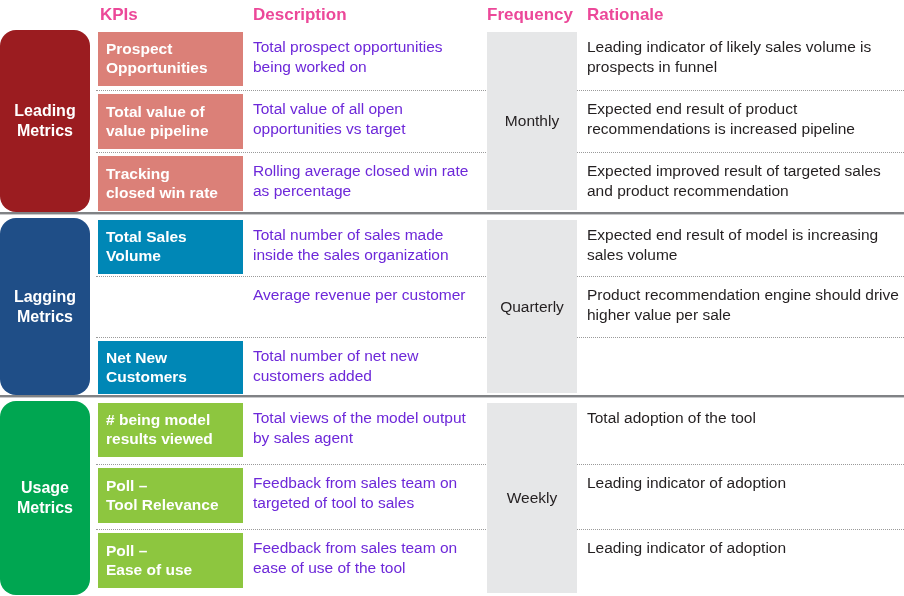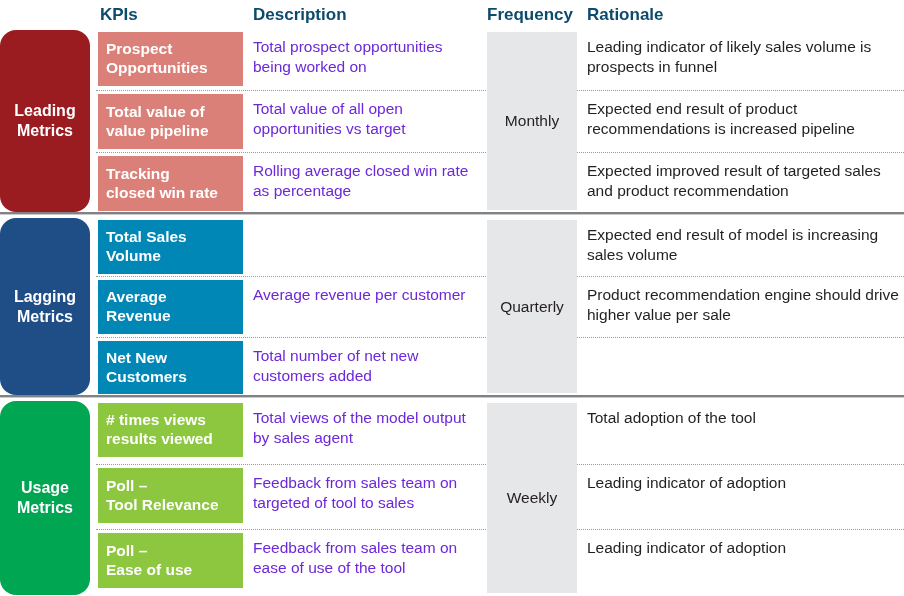--- a/index.html
+++ b/index.html
@@ -9,21 +9,21 @@
     font-family: "Liberation Sans", sans-serif;
     overflow: hidden;
   }
 
   .page { position: relative; width: 904px; height: 596px; background:#fff; }
 
   
   .header-row { position: absolute; left:0; top:0; width:904px; height:30px; }
   .hdr {
     position: absolute; top: 5px;
-    font-size: 17px; font-weight: bold; color: #0c4a6e;
+    font-size: 17px; font-weight: bold; color: #ec4899;
     white-space: nowrap;
   }
   .hdr-kpis        { left: 100px; }
   .hdr-description { left: 253px; }
   .hdr-frequency   { left: 487px; }
   .hdr-rationale   { left: 587px; }
 
   
   .section { position: absolute; left: 0; width: 904px; }
   .sec-leading { top: 30px;  height: 182px; }
@@ -168,32 +168,27 @@
 
     <div class="freq" style="top:2px; height:173px;">Quarterly</div>
 
     <div class="row" style="top:0px; height:58px;">
       <div class="kpi kpi-lagging" style="top:2px; height:54px;">
         <span>
           <span>Total Sales</span><br>
           <span>Volume</span>
         </span>
       </div>
+      <div class="desc" style="top:7px;">Total number of sales made inside the sales organization</div>
       <div class="rat" style="top:7px;">Expected end result of model is increasing sales volume</div>
     </div>
     <div class="row-sep" style="top:58px;"></div>
     <div class="row-sep-mask" style="top:57px;"></div>
 
     <div class="row" style="top:59px; height:60px;">
-      <div class="kpi kpi-lagging" style="top:3px; height:54px;">
-        <span>
-          <span>Average</span><br>
-          <span>Revenue</span>
-        </span>
-      </div>
       <div class="desc" style="top:8px;">Average revenue per customer</div>
       <div class="rat" style="top:8px;">Product recommendation engine should drive higher value per sale</div>
     </div>
     <div class="row-sep" style="top:119px;"></div>
     <div class="row-sep-mask" style="top:118px;"></div>
 
     <div class="row" style="top:120px; height:57px;">
       <div class="kpi kpi-lagging" style="top:3px; height:53px;">
         <span>
           <span>Net New</span><br>
@@ -213,21 +208,21 @@
         <span>Usage</span><br>
         <span>Metrics</span>
       </span>
     </div>
 
     <div class="freq" style="top:2px; height:190px;">Weekly</div>
 
     <div class="row" style="top:0px; height:63px;">
       <div class="kpi kpi-usage" style="top:2px; height:54px;">
         <span>
-          <span># times views</span><br>
+          <span># being model</span><br>
           <span>results viewed</span>
         </span>
       </div>
       <div class="desc" style="top:7px;">Total views of the model output by sales agent</div>
       <div class="rat" style="top:7px;">Total adoption of the tool</div>
     </div>
     <div class="row-sep" style="top:63px;"></div>
     <div class="row-sep-mask" style="top:62px;"></div>
 
     <div class="row" style="top:64px; height:64px;">

